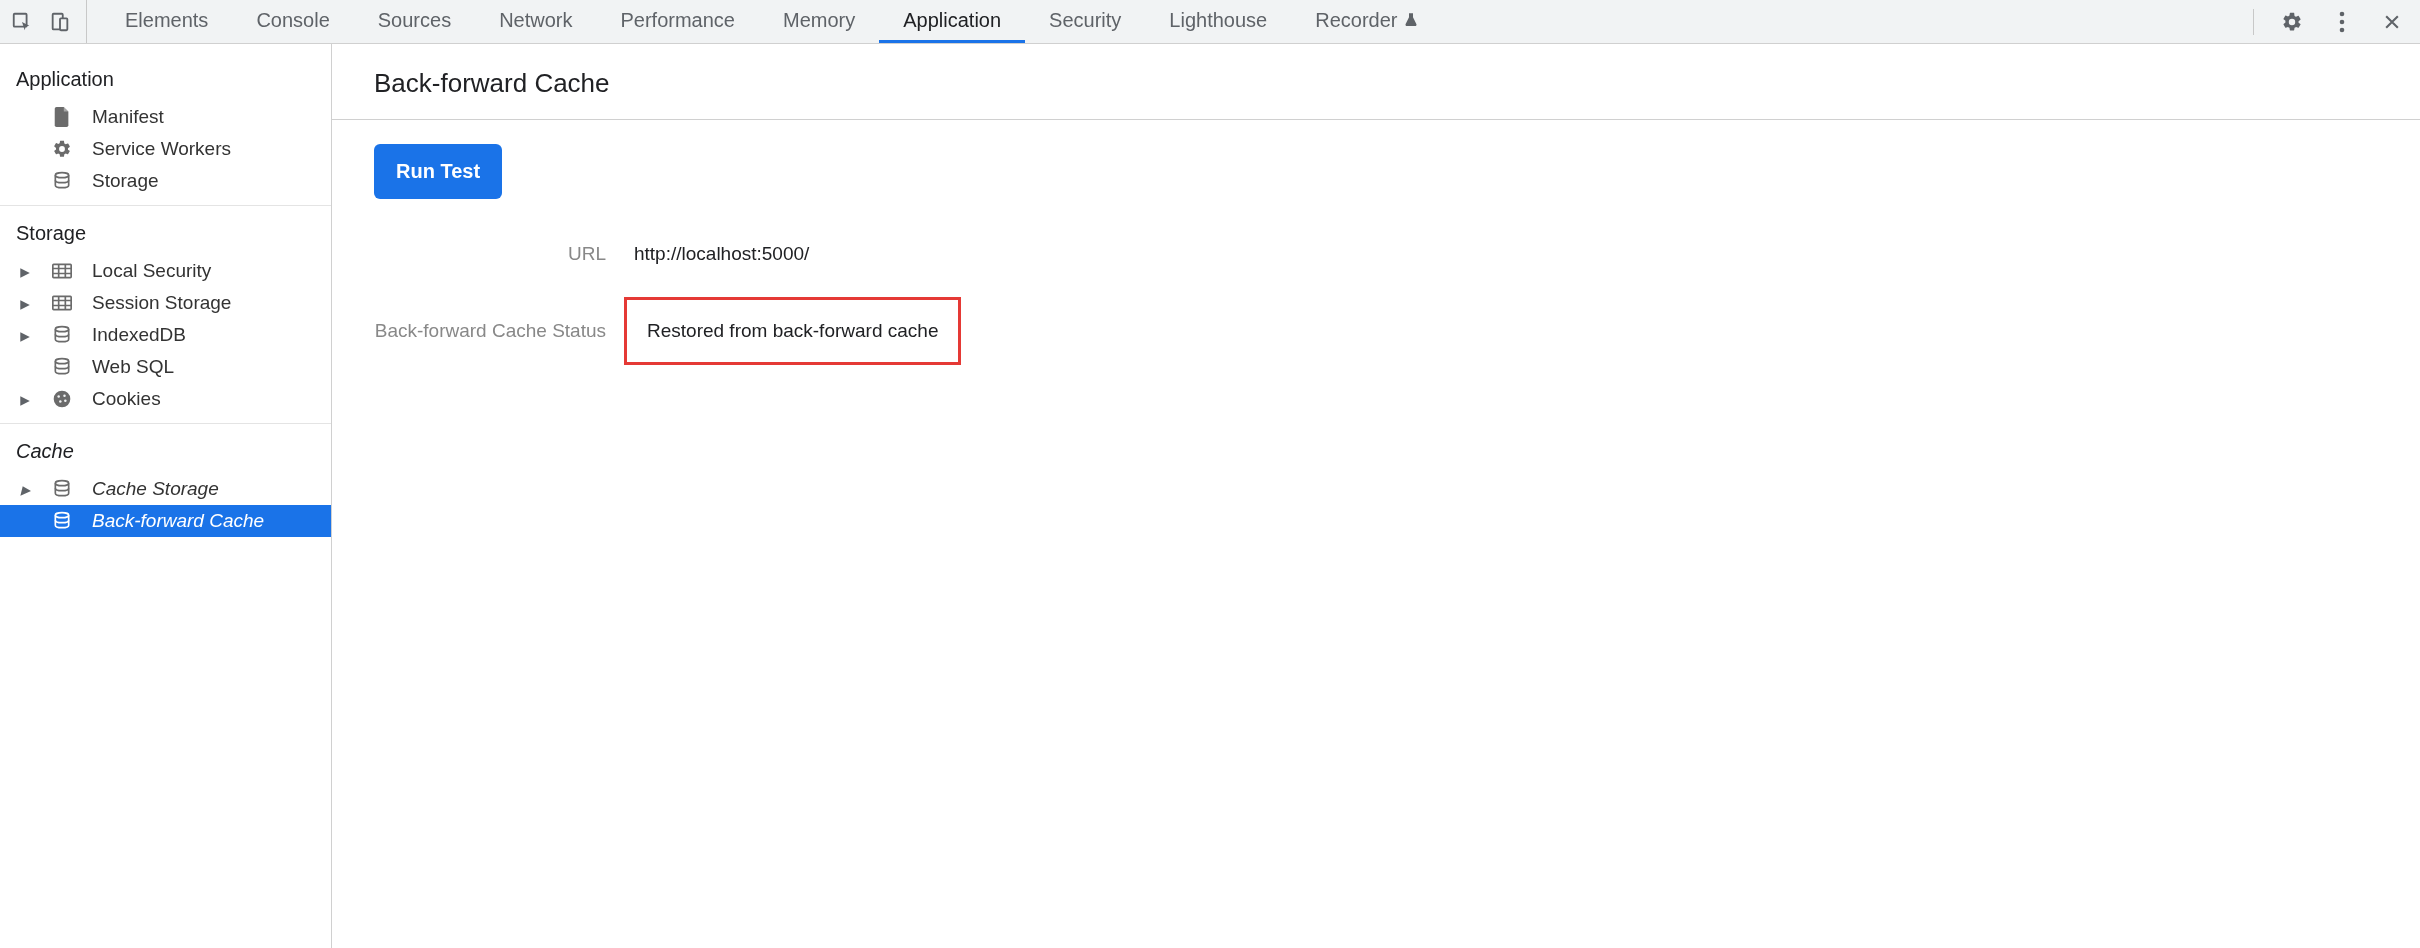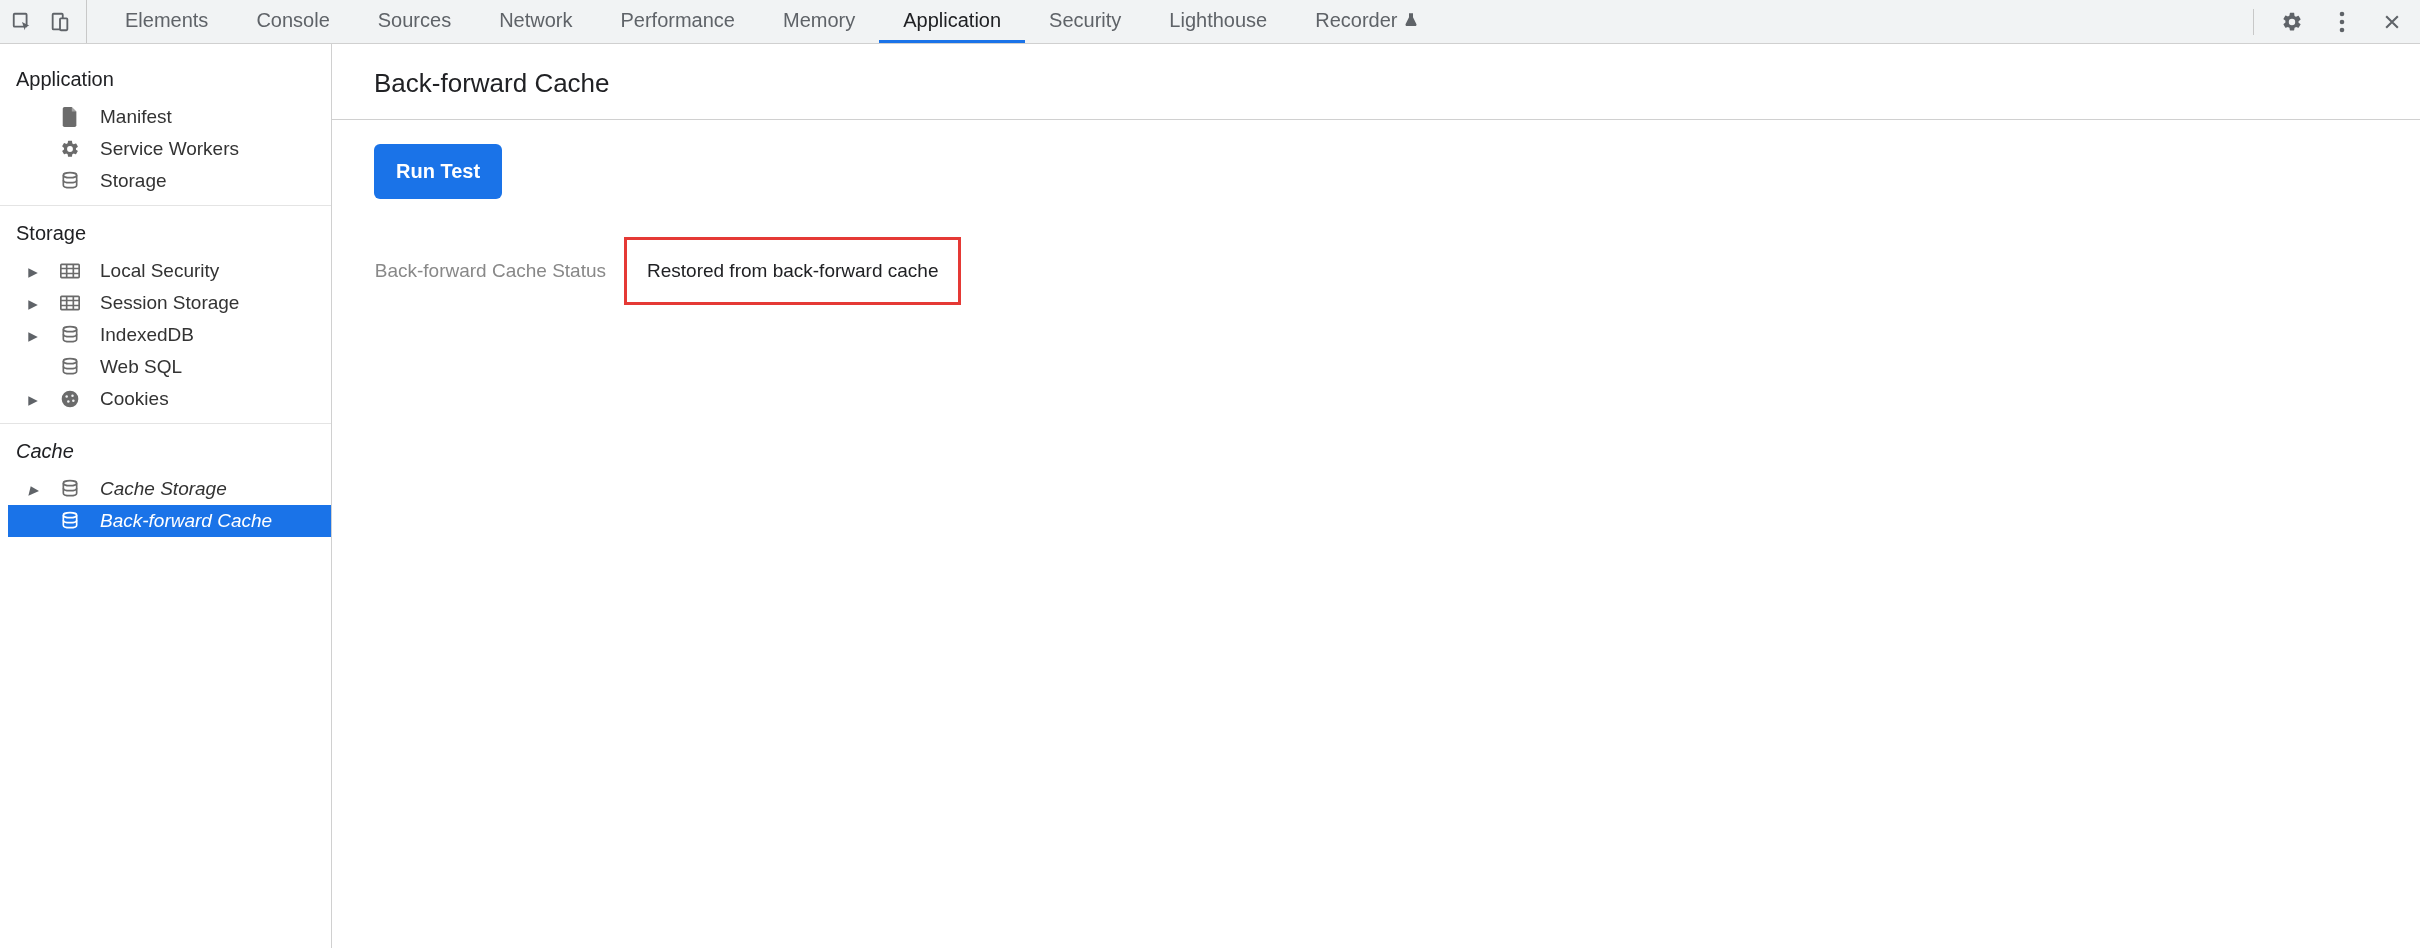--- a/index.html
+++ b/index.html
@@ -94,21 +94,20 @@
   }
   .tree-item {
     display: flex;
     align-items: center;
     height: 32px;
     padding-left: 18px;
     font-size: 19px;
     color: #333;
     cursor: pointer;
     gap: 19px;
-    margin-left: 8px;
   }
   .tree-item .arrow {
     width: 14px;
     height: 14px;
     display: inline-flex;
     align-items: center;
     justify-content: center;
     color: #5f6368;
   }
   .tree-item .arrow.hidden { visibility: hidden; }
@@ -359,19 +358,23 @@
   </div>
 
   <div class="content">
     <div class="content-header">
       <div class="content-title">Back-forward Cache</div>
     </div>
     <div class="content-body">
       <button class="run-btn">Run Test</button>
       <div class="info-grid">
         <div class="info-row">
+          <div class="info-label">URL</div>
+          <div class="info-value">http://localhost:5000/</div>
+        </div>
+        <div class="info-row">
           <div class="info-label">Back-forward Cache Status</div>
           <div class="info-value highlighted">Restored from back-forward cache</div>
         </div>
       </div>
     </div>
   </div>
 </div>
 
 </body></html>

